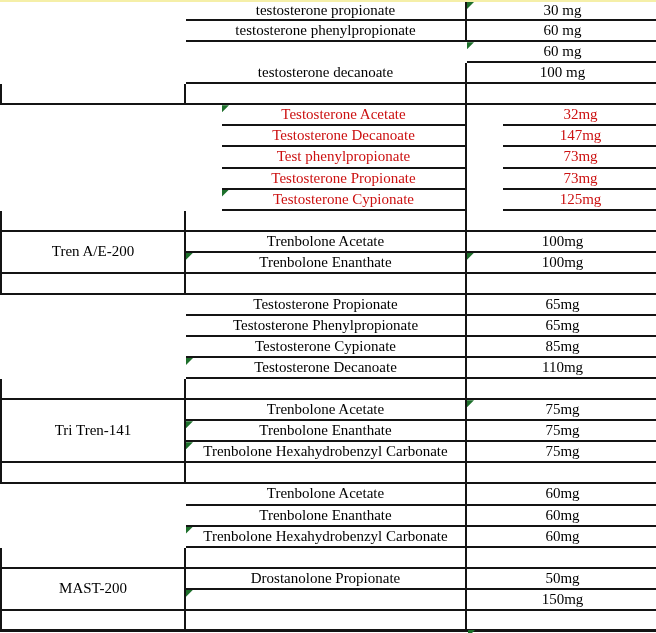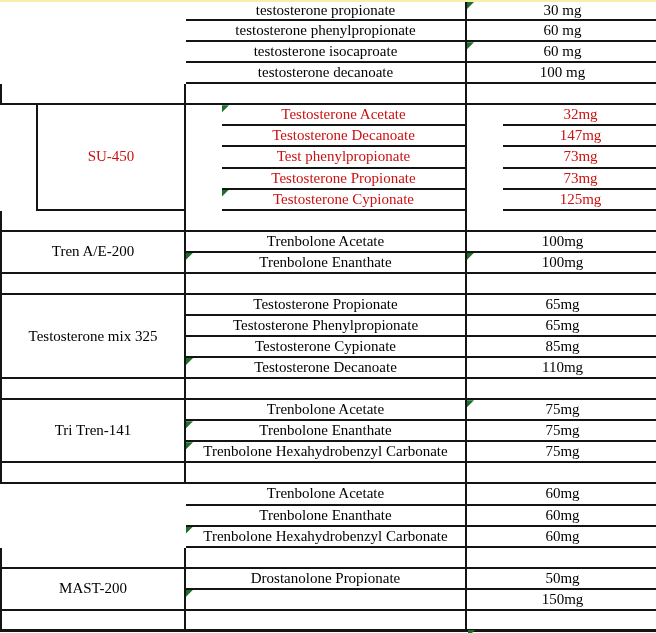--- a/index.html
+++ b/index.html
@@ -54,39 +54,33 @@
       <div class="cell t" style="grid-area: 1 / 3;">
         <span>30 mg</span>
         <span class="flag"></span>
       </div>
       <div class="cell" style="grid-area: 2 / 2;">
         <span>testosterone phenylpropionate</span>
       </div>
       <div class="cell" style="grid-area: 2 / 3;">
         <span>60 mg</span>
       </div>
-      <div class="cell" style="grid-area: 3 / 2;">
-        <span>testosterone isocaproate</span>
-      </div>
       <div class="cell" style="grid-area: 3 / 3;">
         <span>60 mg</span>
         <span class="flag"></span>
       </div>
       <div class="cell" style="grid-area: 4 / 2;">
         <span>testosterone decanoate</span>
       </div>
       <div class="cell" style="grid-area: 4 / 3;">
         <span>100 mg</span>
       </div>
       <div class="cell l" style="grid-area: 5 / 1;"></div>
       <div class="cell" style="grid-area: 5 / 2;"></div>
       <div class="cell" style="grid-area: 5 / 3;"></div>
-      <div class="cell red l" style="grid-area: 6 / 1 / span 5;">
-        <span>SU-450</span>
-      </div>
       <div class="cell red" style="grid-area: 6 / 2;">
         <span>Testosterone Acetate</span>
         <span class="flag"></span>
       </div>
       <div class="cell red" style="grid-area: 6 / 3;">
         <span>32mg</span>
       </div>
       <div class="cell red" style="grid-area: 7 / 2;">
         <span>Testosterone Decanoate</span>
       </div>
@@ -128,23 +122,20 @@
         <span>Trenbolone Enanthate</span>
         <span class="flag"></span>
       </div>
       <div class="cell" style="grid-area: 13 / 3;">
         <span>100mg</span>
         <span class="flag"></span>
       </div>
       <div class="cell l" style="grid-area: 14 / 1;"></div>
       <div class="cell" style="grid-area: 14 / 2;"></div>
       <div class="cell" style="grid-area: 14 / 3;"></div>
-      <div class="cell l" style="grid-area: 15 / 1 / span 4;">
-        <span>Testosterone mix 325</span>
-      </div>
       <div class="cell" style="grid-area: 15 / 2;">
         <span>Testosterone Propionate</span>
       </div>
       <div class="cell" style="grid-area: 15 / 3;">
         <span>65mg</span>
       </div>
       <div class="cell" style="grid-area: 16 / 2;">
         <span>Testosterone Phenylpropionate</span>
       </div>
       <div class="cell" style="grid-area: 16 / 3;">

